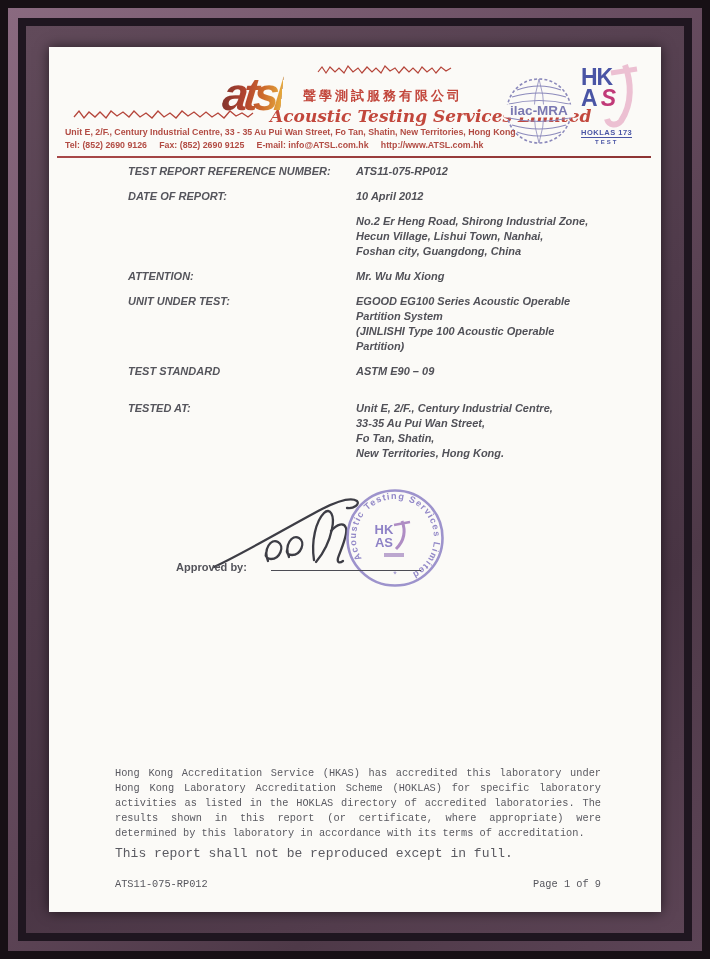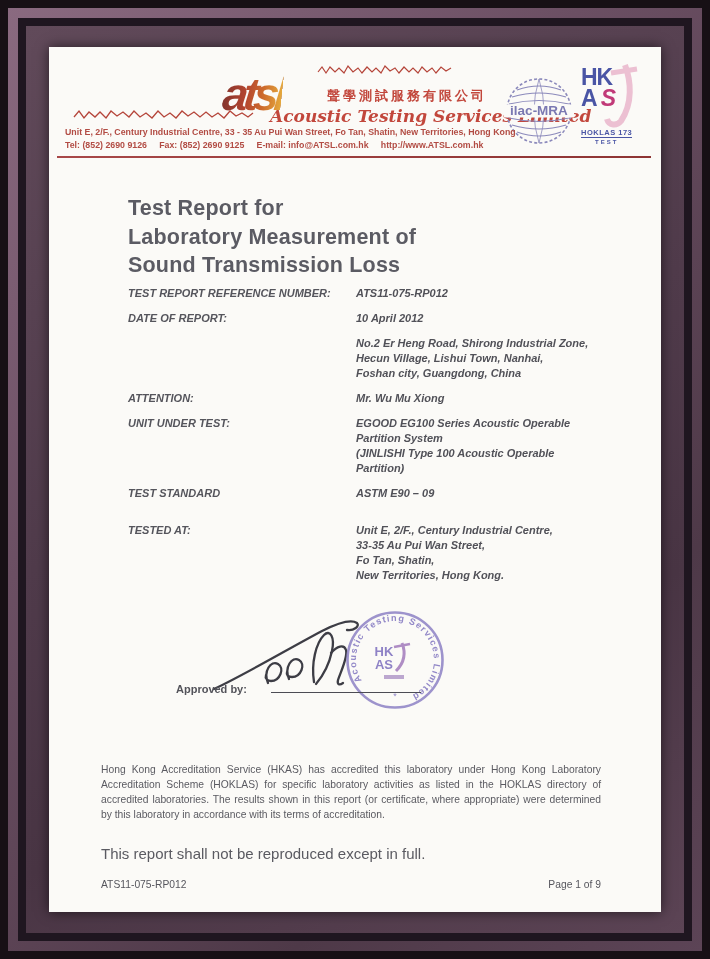--- a/index.html
+++ b/index.html
@@ -19,21 +19,21 @@
           box-shadow:0 0 12px rgba(0,0,0,.6); color:#53535a; }
 
   
   .doc-header { position:relative; height:111px; }
   .zig-left  { position:absolute; left:24px;  top:58px; }
   .zig-right { position:absolute; left:268px; top:15px; }
   .atsl-logo { position:absolute; left:174px; top:24px; font-size:46px; font-weight:bold; font-style:italic;
                letter-spacing:-5px; transform:skewX(-6deg); line-height:1;
                background:linear-gradient(90deg,#84342e 0%,#b3452f 38%,#cd6a2c 68%,#e5a93c 100%);
                -webkit-background-clip:text; background-clip:text; color:transparent; }
-  .company-cn { position:absolute; left:278px; top:40px; font-size:13px; font-weight:bold;
+  .company-cn { position:absolute; left:254px; top:40px; font-size:13px; font-weight:bold;
                 letter-spacing:3px; color:#c2473c; white-space:nowrap; }
   .company-en { position:absolute; left:221px; top:59px; font-size:17px; font-weight:bold; font-style:italic;
                 font-family:"DejaVu Serif", serif; color:#c2473c; white-space:nowrap; }
   .hdr-address { position:absolute; left:16px; top:79px; font-size:8.8px; line-height:12.5px;
                  font-weight:bold; color:#b24c44; }
   .hdr-address .tel-line { white-space:pre; }
   .hdr-rule { position:absolute; left:8px; right:10px; bottom:0; height:2px;
               background:linear-gradient(90deg,#a84848,#8e3434); }
   .ilac-badge { position:absolute; left:454px; top:27px; }
   .hkas-badge { position:absolute; left:532px; top:20px; width:60px; text-align:left; }
@@ -65,23 +65,23 @@
   .approval { position:relative; margin:24px 45px 0 83px; height:160px; }
   .signature { position:absolute; left:78px; top:0; }
   .stamp { position:absolute; left:212px; top:2px; opacity:.92; }
   .sig-row { position:absolute; left:0; top:76px; display:flex; align-items:flex-end; }
   .approved-label { font-size:11px; font-weight:bold; color:#53535a;margin-left:44px; }
   .sig-line { width:150px; height:1px; border-bottom:1.6px solid #4c4c54; margin-left:24px; margin-bottom:2px; }
   .approver { position:absolute; left:84px; top:88px; font-size:11px; font-weight:bold;
               color:#53535a; line-height:14.5px; white-space:pre-line; }
 
   
-  .doc-footer { position:absolute; left:52px; right:60px; bottom:22px; }
+  .doc-footer { position:absolute; left:66px; right:60px; bottom:22px;font-family:Liberation Mono, monospace; }
   .accreditation { font-size:10.3px; line-height:15px; color:#5a5a61; text-align:justify; }
-  .repro-note { margin-top:23px; font-size:15px; color:#5a5a61; }
+  .repro-note { margin-top:5px; font-size:13px; color:#5a5a61; }
   .ref-row { margin-top:17px; display:flex; justify-content:space-between;
              font-size:10.3px; color:#56565d; }
 </style>
 </head>
 <body>
 
 <div class="frame">
  <div class="frame-bevel">
   <div class="frame-groove">
    <div class="frame-inner">
@@ -129,23 +129,20 @@
           <div class="hoklas-test">TEST</div>
         </div>
 
         <div class="hdr-address">
           <div>Unit E, 2/F., Century Industrial Centre, 33 - 35 Au Pui Wan Street, Fo Tan, Shatin, New Territories, Hong Kong</div>
           <div class="tel-line">Tel: (852) 2690 9126     Fax: (852) 2690 9125     E-mail: info@ATSL.com.hk     http://www.ATSL.com.hk</div>
         </div>
         <div class="hdr-rule"></div>
       </div>
 
-      <div class="title-block">Test Report for
-Laboratory Measurement of
-Sound Transmission Loss</div>
 
       <div class="details">
               <div class="drow">
                 <div class="dlabel">TEST REPORT REFERENCE NUMBER:</div>
                 <div class="dvalue">ATS11-075-RP012</div>
               </div>
               <div class="drow">
                 <div class="dlabel">DATE OF REPORT:</div>
                 <div class="dvalue">10 April 2012</div>
               </div>

